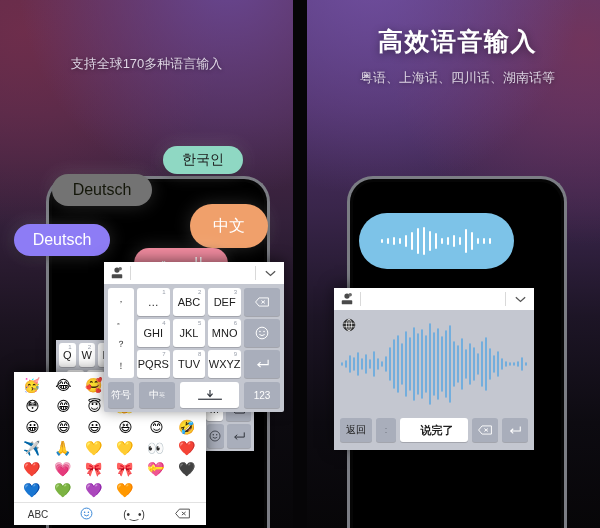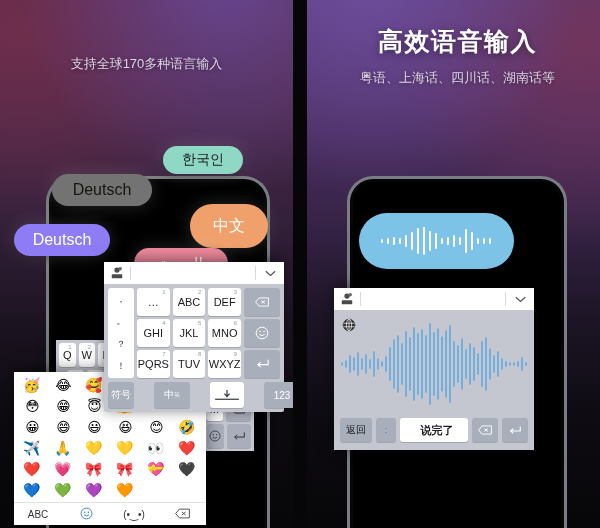--- a/index.html
+++ b/index.html
@@ -66,21 +66,21 @@
 
   
   .t9{left:104px;top:262px;width:180px;z-index:50;border-radius:2px;}
   .t9 .grid{display:grid;grid-template-columns:26px 1fr 1fr 1fr 36px;
             grid-auto-rows:28px;gap:3px;padding:4px;box-sizing:border-box;}
   .t9 .punc{background:#fff;border-radius:3px;display:flex;flex-direction:column;
             align-items:center;justify-content:space-around;font-size:9px;color:#333;}
   .t9 .sp-col{grid-row:span 3;display:flex;flex-direction:column;gap:3px;}
   .t9 .sp-col .key{flex:1;}
   .t9 .big{font-size:11px;}
-  .t9row4{display:grid;grid-template-columns:26px 36px 1fr 36px;gap:20px;
+  .t9row4{display:grid;grid-template-columns:26px 36px 1fr 36px;gap:5px;
           padding:0 4px 4px 4px;box-sizing:border-box;grid-auto-rows:26px;}
 
   
   .qw{left:56px;top:340px;width:198px;z-index:45;}
   .qw .row{display:flex;gap:3px;padding:3px 3px 0 3px;box-sizing:border-box;}
   .qw .row:last-child{padding-bottom:3px;}
   .qw .key{height:24px;flex:1;font-size:11px;}
   .qw .key.wide{flex:1.5;}
   .qw .key.space{flex:3.2;}
 

